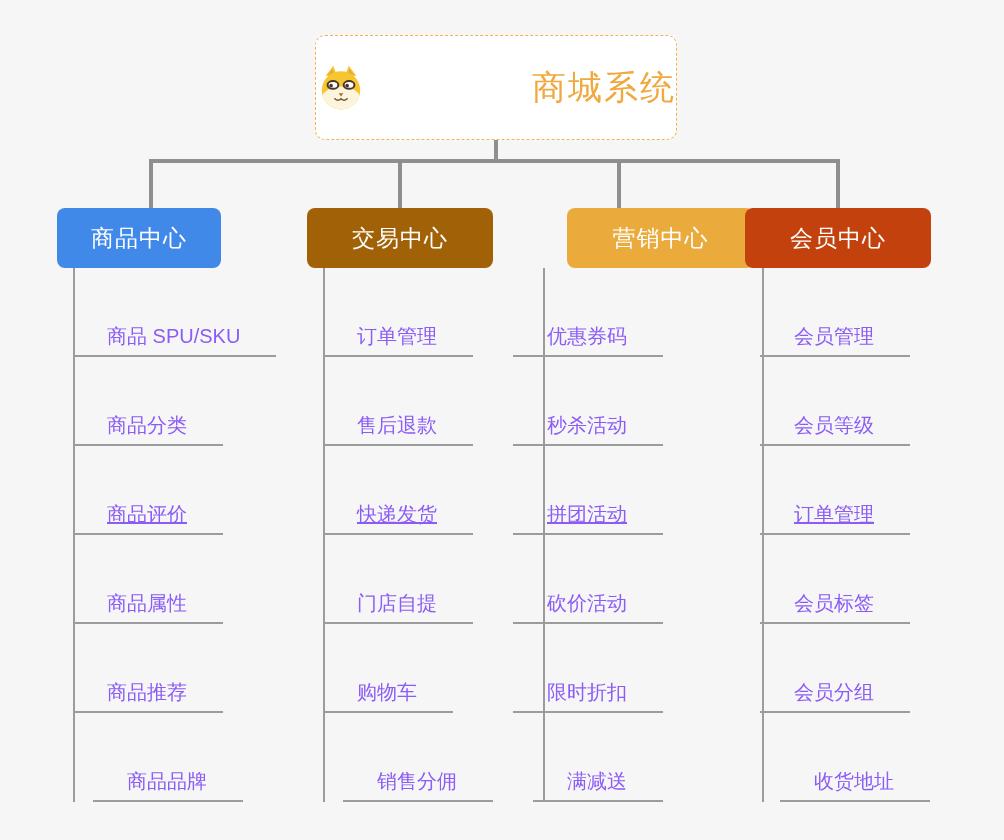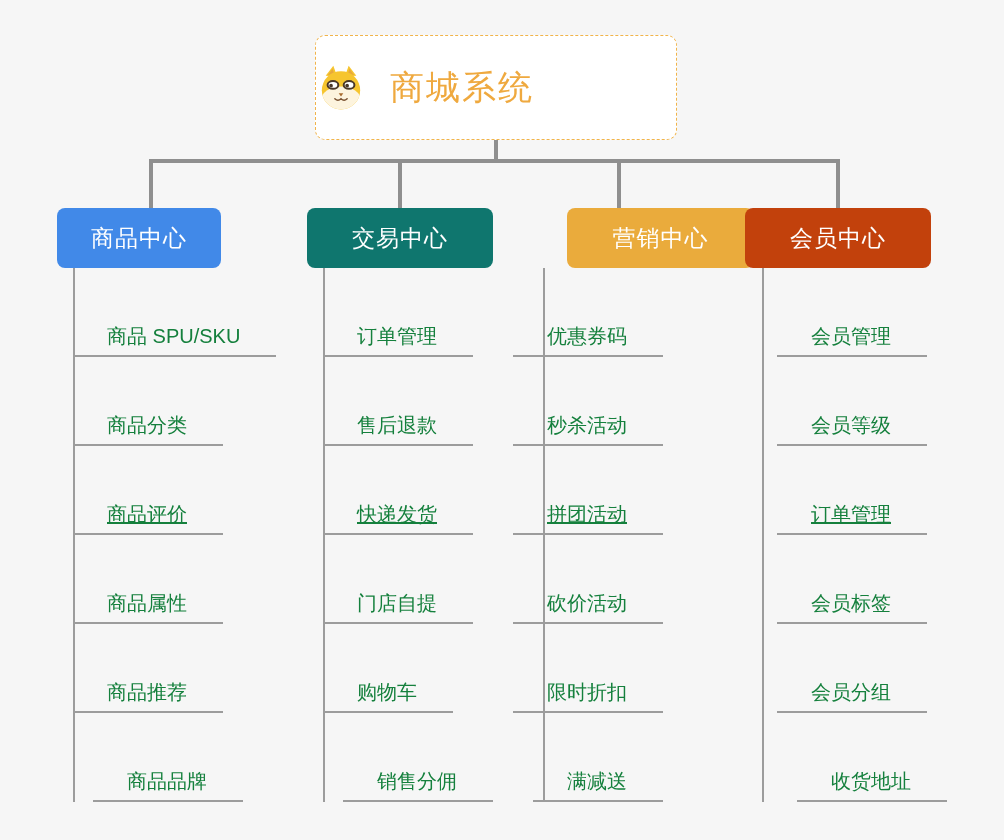--- a/index.html
+++ b/index.html
@@ -8,21 +8,21 @@
     width:1004px;height:840px;
     background:#F6F6F6;
     font-family:"Liberation Sans","DejaVu Sans",sans-serif;
     overflow:hidden;
   }
   
   .root-node{
     position:absolute;left:315px;top:35px;width:362px;height:105px;
     background:#FFFFFF;border:1px dashed #F1B44A;border-radius:10px;
     box-sizing:border-box;
-    display:flex;align-items:center;justify-content:flex-start;gap:24px;
+    display:flex;align-items:center;justify-content:space-between;gap:24px;
   }
   .root-title{font-size:34px;letter-spacing:2px;color:#EFA93F;}
   .dog{width:50px;height:46px;display:inline-block;}
   .dog svg{display:block;}
   
   .line{position:absolute;background:#8F8F8F;}
   .stub-root{left:494px;top:140px;width:4px;height:21px;}
   .hline{left:149px;top:159px;width:691px;height:4px;}
   .drop{top:159px;width:4px;height:49px;}
   .drop.d0{left:149px;} .drop.d1{left:398px;} .drop.d2{left:617px;} .drop.d3{left:836px;}
@@ -39,23 +39,23 @@
   .b3 .branch-header{left:745px;width:186px;}
   
   .spine{position:absolute;top:268px;height:534px;width:2px;background:#9C9C9C;}
   .b0 .spine{left:73px;} .b1 .spine{left:323px;} .b2 .spine{left:543px;} .b3 .spine{left:762px;}
   
   .leaf{
     position:absolute;
     box-sizing:border-box;height:36px;line-height:30px;
     padding:0 36px 4px 34px;
     border-bottom:2px solid #9C9C9C;
-    font-size:20px;color:#15803d;white-space:nowrap;
+    font-size:20px;color:#8b5cf6;white-space:nowrap;
   }
-  .b0 .leaf{left:73px;} .b1 .leaf{left:323px;} .b2 .leaf{left:513px;} .b3 .leaf{left:777px;}
+  .b0 .leaf{left:73px;} .b1 .leaf{left:323px;} .b2 .leaf{left:513px;} .b3 .leaf{left:760px;}
   .r0{top:321px;} .r1{top:410px;} .r2{top:499px;text-decoration:underline;} .r3{top:588px;} .r4{top:677px;} .r5{top:766px;margin-left:20px;}
 </style>
 </head>
 <body>
 
 <div class="canvas">
 
   <div class="root-node">
     <span class="dog">
       <svg width="50" height="46" viewBox="0 0 64 60">
@@ -91,21 +91,21 @@
     <div class="spine"></div>
     <div class="leaf r0">商品 SPU/SKU</div>
     <div class="leaf r1">商品分类</div>
     <div class="leaf r2">商品评价</div>
     <div class="leaf r3">商品属性</div>
     <div class="leaf r4">商品推荐</div>
     <div class="leaf r5">商品品牌</div>
   </div>
 
   <div class="branch b1">
-    <div class="branch-header" style="background: #0f766e;">交易中心</div>
+    <div class="branch-header" style="background: #a16207;">交易中心</div>
     <div class="spine"></div>
     <div class="leaf r0">订单管理</div>
     <div class="leaf r1">售后退款</div>
     <div class="leaf r2">快递发货</div>
     <div class="leaf r3">门店自提</div>
     <div class="leaf r4">购物车</div>
     <div class="leaf r5">销售分佣</div>
   </div>
 
   <div class="branch b2">

